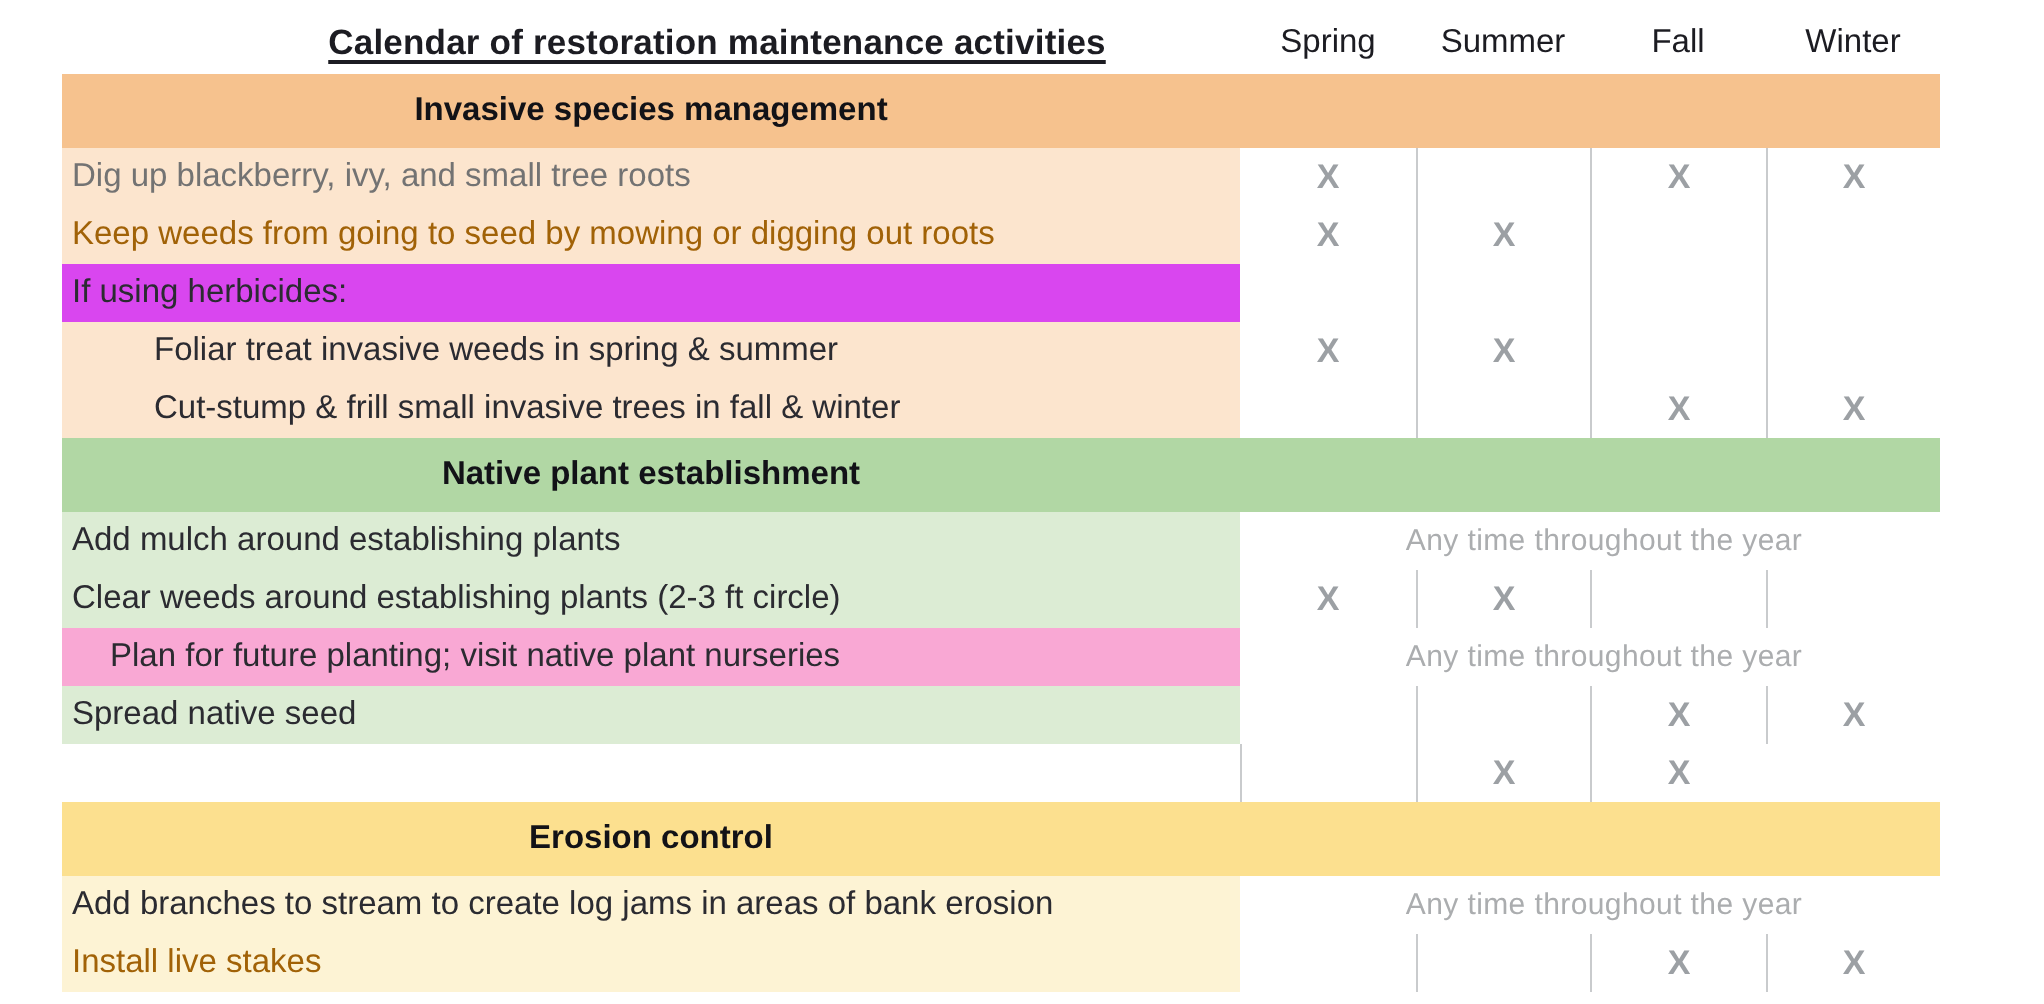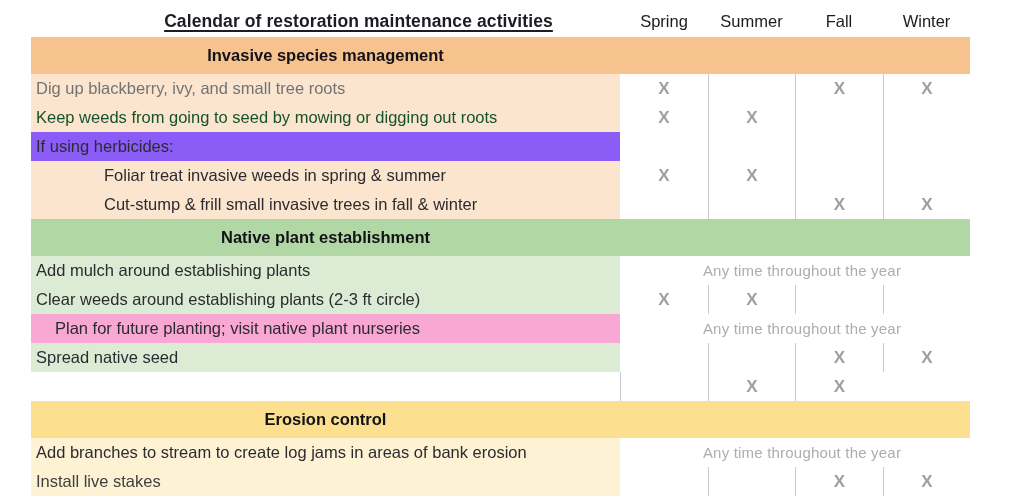--- a/index.html
+++ b/index.html
@@ -24,21 +24,21 @@
   }
   .band{height:37px;display:flex;align-items:center;}
   .band-label{
     width:589px;text-align:center;font-weight:bold;font-size:16.5px;color:#121217;
   }
   .drow{height:29px;}
   .label-cell{
     display:flex;align-items:center;font-size:16.5px;color:#2b2b31;
     padding-left:5px;white-space:nowrap;overflow:hidden;
   }
-  .label-cell.indent{padding-left:73px;}
+  .label-cell.indent{padding-left:46px;}
   .scell{display:flex;align-items:center;justify-content:center;}
   .xmark{font-size:17px;font-weight:bold;line-height:1;}
   .anytime-cell{
     grid-column:2 / 6;display:flex;align-items:center;justify-content:center;
     font-size:15px;letter-spacing:.2px;margin-left:14px;
   }
 </style>
 </head>
 <body>
 
@@ -64,32 +64,32 @@
           </div>
           <div class="scell" style="border-left: 1px solid rgb(201, 203, 205);"></div>
           <div class="scell" style="border-left: 1px solid rgb(201, 203, 205);">
             <span class="xmark" style="color: rgb(156, 160, 164);">X</span>
           </div>
           <div class="scell" style="border-left: 1px solid rgb(201, 203, 205);">
             <span class="xmark" style="color: rgb(156, 160, 164);">X</span>
           </div>
         </div>
         <div class="row drow">
-          <div class="label-cell" style="background: rgb(252, 229, 206); color: #14532d;">Keep weeds from going to seed by mowing or digging out roots</div>
+          <div class="label-cell" style="background: rgb(252, 229, 206); color: #a16207;">Keep weeds from going to seed by mowing or digging out roots</div>
           <div class="scell">
             <span class="xmark" style="color: rgb(156, 160, 164);">X</span>
           </div>
           <div class="scell" style="border-left: 1px solid rgb(201, 203, 205);">
             <span class="xmark" style="color: rgb(156, 160, 164);">X</span>
           </div>
           <div class="scell" style="border-left: 1px solid rgb(201, 203, 205);"></div>
           <div class="scell" style="border-left: 1px solid rgb(201, 203, 205);"></div>
         </div>
         <div class="row drow">
-          <div class="label-cell" style="background: #8b5cf6; color: rgb(43, 43, 49);">If using herbicides:</div>
+          <div class="label-cell" style="background: #d946ef; color: rgb(43, 43, 49);">If using herbicides:</div>
           <div class="scell"></div>
           <div class="scell" style="border-left: 1px solid rgb(201, 203, 205);"></div>
           <div class="scell" style="border-left: 1px solid rgb(201, 203, 205);"></div>
           <div class="scell" style="border-left: 1px solid rgb(201, 203, 205);"></div>
         </div>
         <div class="row drow">
           <div class="label-cell indent" style="background: rgb(252, 229, 206); color: rgb(43, 43, 49);">Foliar treat invasive weeds in spring &amp; summer</div>
           <div class="scell">
             <span class="xmark" style="color: rgb(156, 160, 164);">X</span>
           </div>
@@ -154,21 +154,21 @@
           </div>
         </div>
         <div class="band" style="background: rgb(252, 224, 143);">
           <span class="band-label">Erosion control</span>
         </div>
         <div class="row drow">
           <div class="label-cell" style="background: rgb(253, 243, 212); color: rgb(43, 43, 49);">Add branches to stream to create log jams in areas of bank erosion</div>
           <div class="anytime-cell" style="color: rgb(171, 173, 175);">Any time throughout the year</div>
         </div>
         <div class="row drow">
-          <div class="label-cell" style="background: rgb(253, 243, 212); color: #404040;">Install live stakes</div>
+          <div class="label-cell" style="background: rgb(253, 243, 212); color: #a16207;">Install live stakes</div>
           <div class="scell"></div>
           <div class="scell" style="border-left: 1px solid rgb(201, 203, 205);"></div>
           <div class="scell" style="border-left: 1px solid rgb(201, 203, 205);">
             <span class="xmark" style="color: rgb(156, 160, 164);">X</span>
           </div>
           <div class="scell" style="border-left: 1px solid rgb(201, 203, 205);">
             <span class="xmark" style="color: rgb(156, 160, 164);">X</span>
           </div>
         </div>
       </div>

